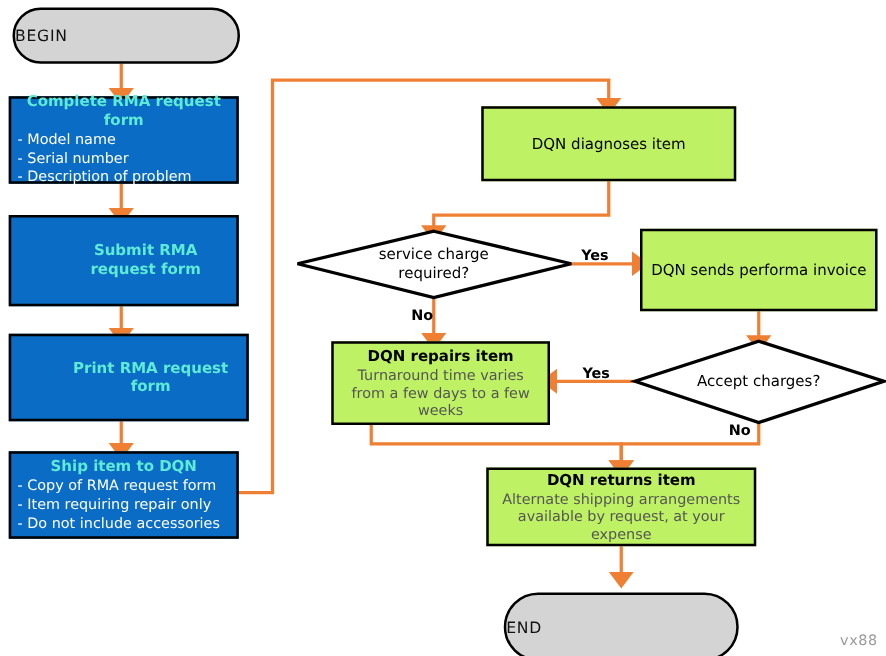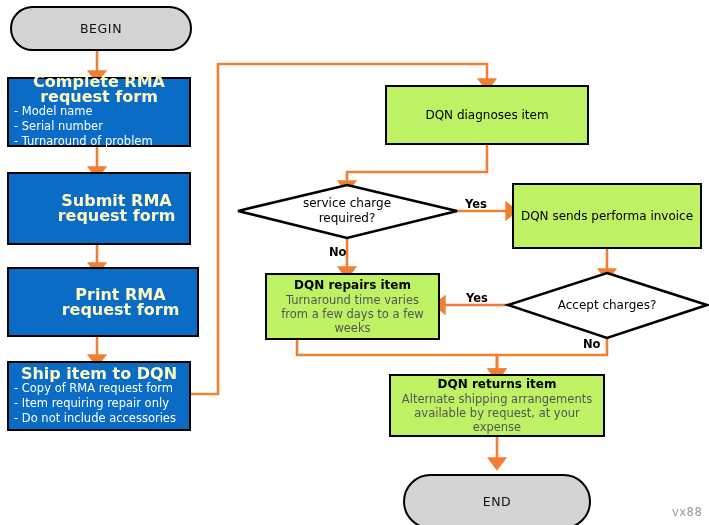--- a/index.html
+++ b/index.html
@@ -2,32 +2,32 @@
 <html><head>
 <meta charset="utf-8">
 <style>
   html,body{margin:0;padding:0;background:#ffffff;}
   body{width:709px;height:525px;overflow:hidden;
        font-family:"DejaVu Sans","Liberation Sans",sans-serif;}
   #canvas{position:relative;width:709px;height:525px;background:#fff;}
   svg.layer{position:absolute;left:0;top:0;width:709px;height:525px;}
 
   .node{position:absolute;box-sizing:border-box;display:flex;
-        flex-direction:column;align-items:center;justify-content:center;}
+        flex-direction:column;justify-content:center;}
 
   
   .terminator{background:#d4d4d4;border:2.5px solid #000;border-radius:30px;}
   .terminator .t-label{font-size:12.5px;color:#111;letter-spacing:.6px;
         font-family:"DejaVu Sans","Liberation Sans",sans-serif;}
 
   
   .blue{background:#0a6cc4;border:2.5px solid #000;color:#ffffff;
         align-items:stretch;justify-content:center;padding:3px 5px 4px 5px;}
-  .blue .title{font-weight:bold;font-size:16px;text-align:center;
-        line-height:15px;color:#fef9c3;}
+  .blue .title{font-weight:bold;font-size:12px;text-align:center;
+        line-height:15px;color:#5eead4;}
   .blue .bullets{font-size:11.5px;line-height:15px;text-align:left;color:#fff;}
   .blue .bullets div{white-space:nowrap;}
   .blue.center-only{align-items:center;justify-content:center;padding-left:40px;}
 
   
   .white{background:#bef264;border:2.5px solid #000;color:#000;padding:3px 4px;}
   .white .title{font-size:12px;text-align:center;line-height:16px;color:#000;}
   .white .title.bold{font-weight:bold;line-height:15px;}
   .white .sub{font-size:11.5px;line-height:14px;text-align:center;color:#555;}
 
@@ -74,21 +74,21 @@
 
   <div class="node terminator" style="left:10px;top:6px;width:182px;height:45px;">
     <span class="t-label">BEGIN</span>
   </div>
 
   <div class="node blue" style="left:7px;top:77px;width:184px;height:70px;">
     <div class="title">Complete RMA request form</div>
     <div class="bullets">
       <div>- Model name</div>
       <div>- Serial number</div>
-      <div>- Turnaround of problem</div>
+      <div>- Description of problem</div>
     </div>
   </div>
 
   <div class="node blue center-only" style="left:7px;top:172px;width:184px;height:73px;">
     <div class="title">Submit RMA request form</div>
   </div>
 
   <div class="node blue center-only" style="left:7px;top:267px;width:192px;height:70px;">
     <div class="title">Print RMA request form</div>
   </div>

